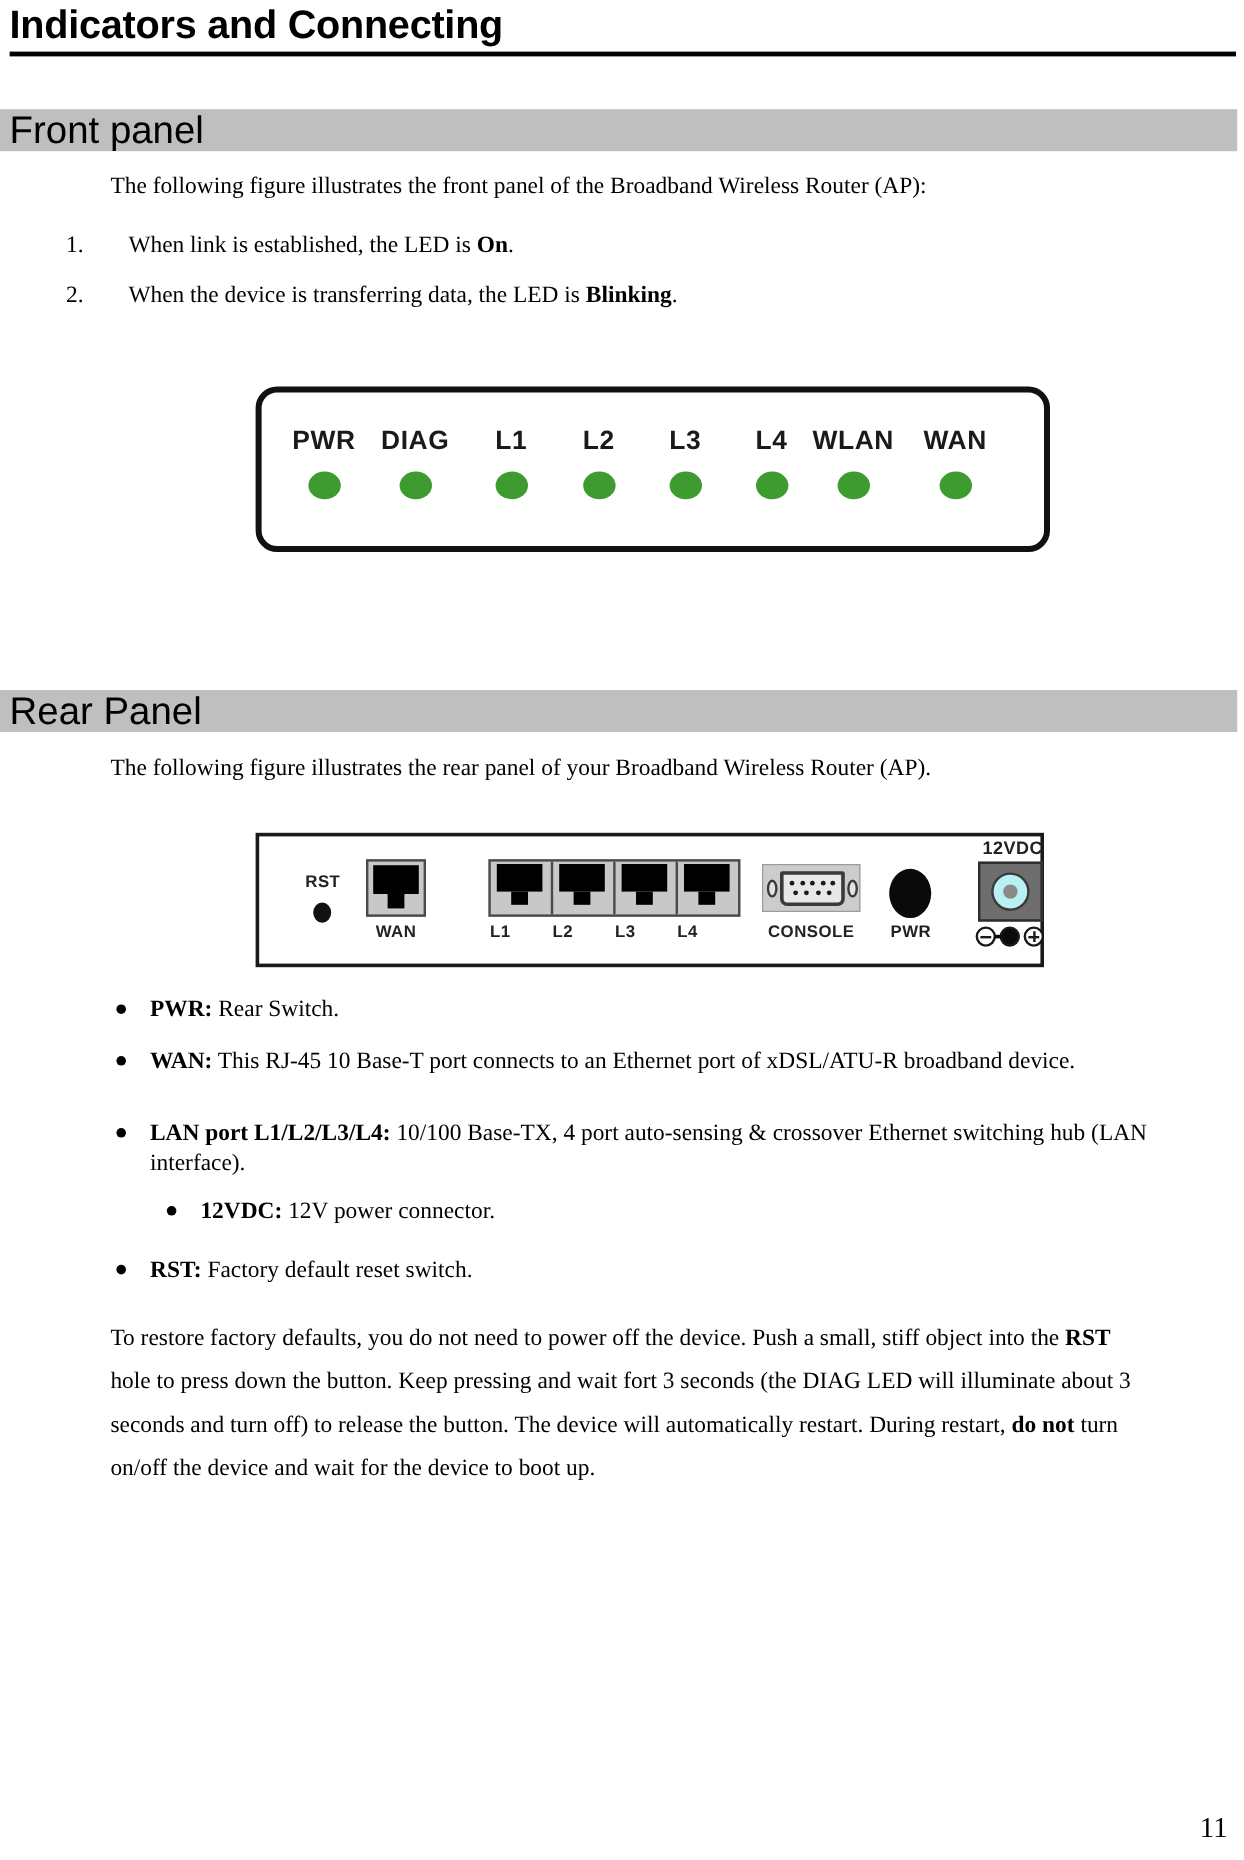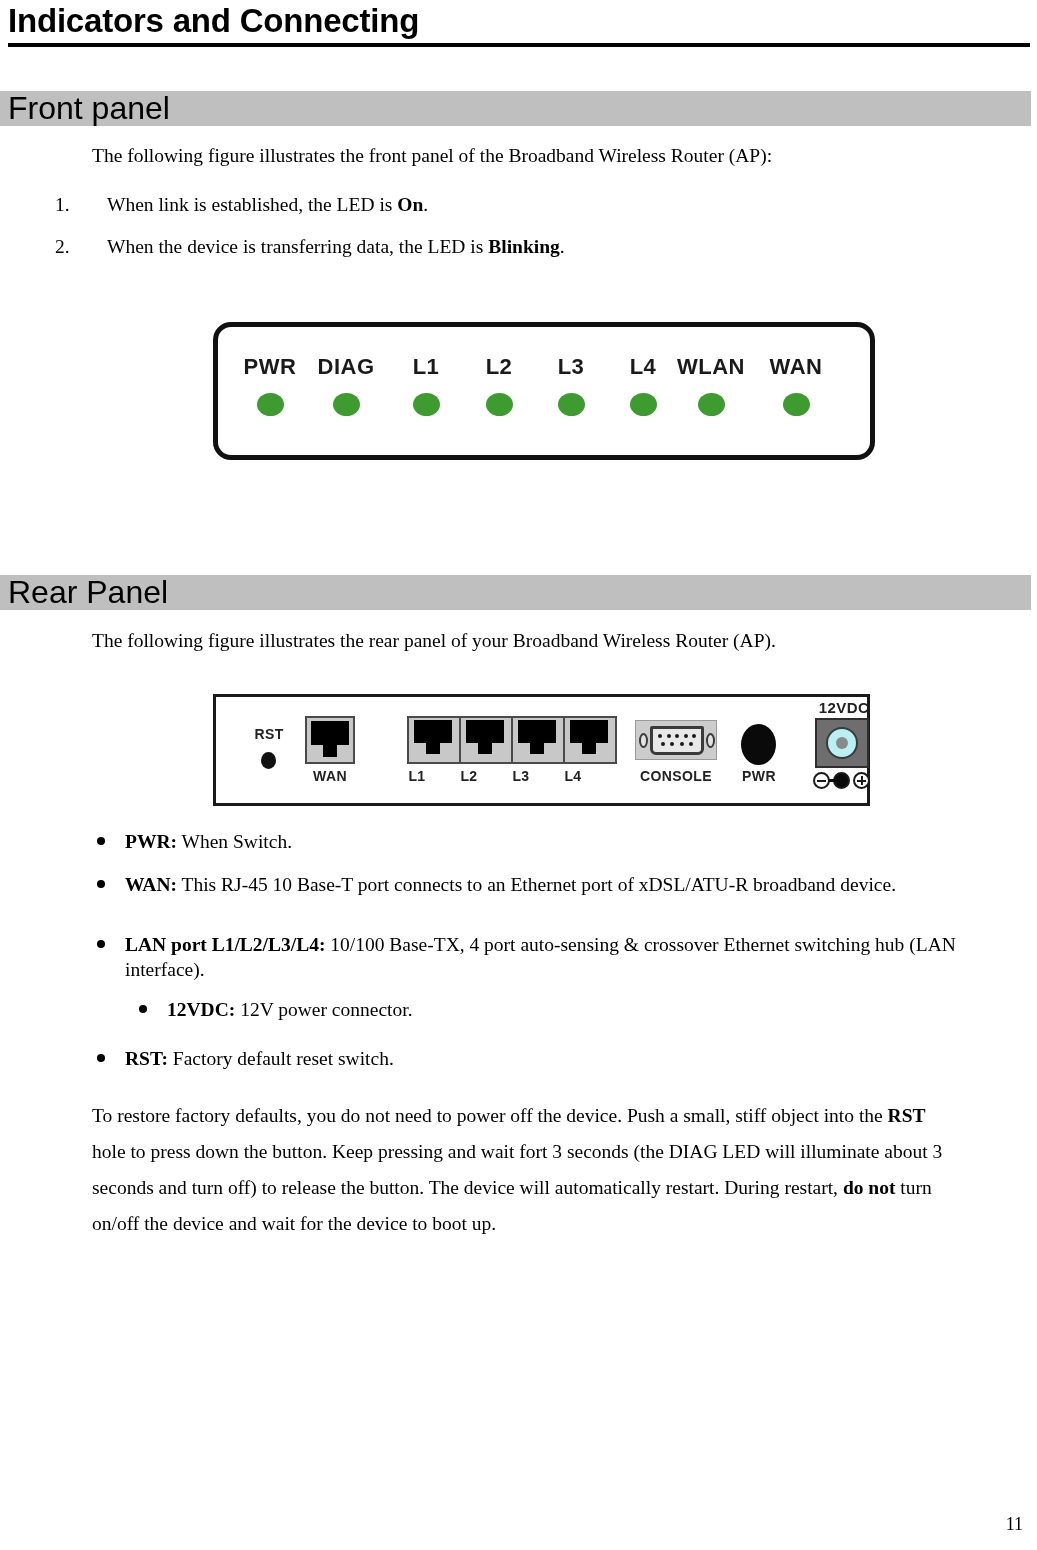--- a/index.html
+++ b/index.html
@@ -370,21 +370,21 @@
     line-height: 36px;
   }
   #closing-para .b { font-weight: bold; }
 
   
   #page-number {
     position: absolute;
     right: 14px;
     bottom: 16px;
     font-family: "Liberation Serif", serif;
-    font-size: 18px;
+    font-size: 24px;
     line-height: 20px;
   }
 </style>
 </head>
 <body>
 
 <div class="page-title">Indicators and Connecting</div>
 <div class="title-rule"></div>
 
 <div class="section-bar" id="bar-front">
@@ -514,21 +514,21 @@
   </div>
   <div class="polarity" id="pol-dot"></div>
   <div id="pol-dot-stem"></div>
   <div class="polarity" id="pol-plus">
     <div class="bar-h"></div>
     <div class="bar-v"></div>
   </div>
 </div>
 
 <div class="bullet-item" id="bullet-0">
-  <span class="dot"></span><span class="term">PWR:</span><span> When Switch.</span>
+  <span class="dot"></span><span class="term">PWR:</span><span> Rear Switch.</span>
 </div>
 <div class="bullet-item" id="bullet-1">
   <span class="dot"></span><span class="term">WAN:</span><span> This RJ-45 10 Base-T port connects to an Ethernet port of xDSL/ATU-R broadband device.</span>
 </div>
 <div class="bullet-item" id="bullet-2">
   <span class="dot"></span><span class="term">LAN port L1/L2/L3/L4:</span><span> 10/100 Base-TX, 4 port auto-sensing &amp; crossover Ethernet switching hub (LAN interface).</span>
 </div>
 <div class="bullet-item" id="bullet-3">
   <span class="dot"></span><span class="term">12VDC:</span><span> 12V power connector.</span>
 </div>

